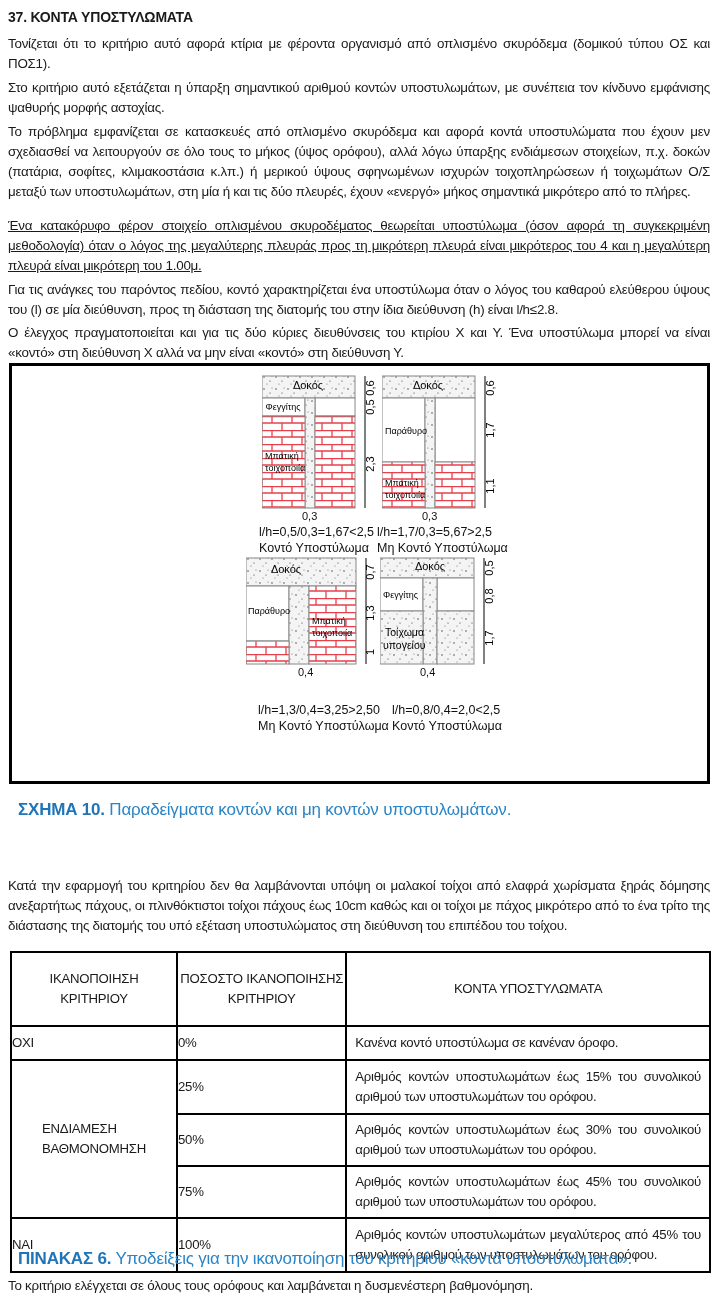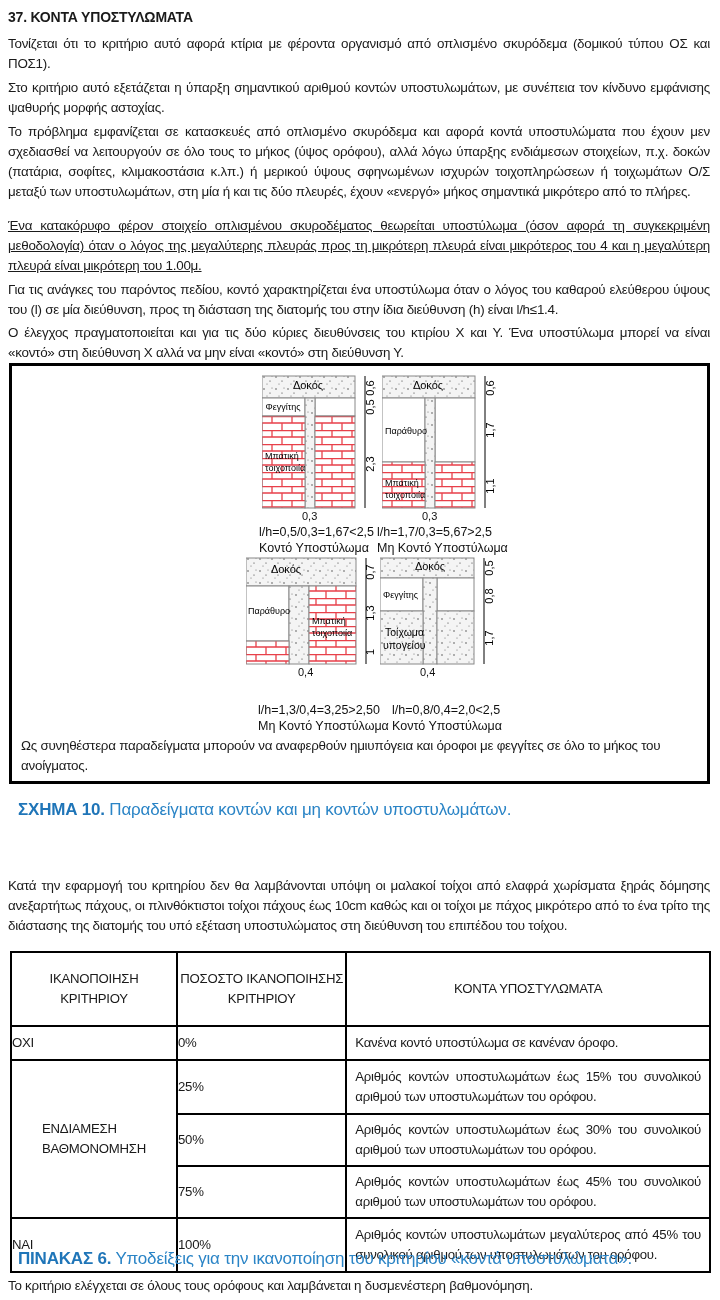--- a/index.html
+++ b/index.html
@@ -26,21 +26,21 @@
 <body>
 
 <div class="page">
 
   <div class="heading">37. ΚΟΝΤΑ ΥΠΟΣΤΥΛΩΜΑΤΑ</div>
 
   <div class="para" style="top:34px;">Τονίζεται ότι το κριτήριο αυτό αφορά κτίρια με φέροντα οργανισμό από οπλισμένο σκυρόδεμα (δομικού τύπου ΟΣ και ΠΟΣ1).</div>
   <div class="para" style="top:78px;">Στο κριτήριο αυτό εξετάζεται η ύπαρξη σημαντικού αριθμού κοντών υποστυλωμάτων, με συνέπεια τον κίνδυνο εμφάνισης ψαθυρής μορφής αστοχίας.</div>
   <div class="para" style="top:122px;">Το πρόβλημα εμφανίζεται σε κατασκευές από οπλισμένο σκυρόδεμα και αφορά κοντά υποστυλώματα που έχουν μεν σχεδιασθεί να λειτουργούν σε όλο τους το μήκος (ύψος ορόφου), αλλά λόγω ύπαρξης ενδιάμεσων στοιχείων, π.χ. δοκών (πατάρια, σοφίτες, κλιμακοστάσια κ.λπ.) ή μερικού ύψους σφηνωμένων ισχυρών τοιχοπληρώσεων ή τοιχωμάτων Ο/Σ μεταξύ των υποστυλωμάτων, στη μία ή και τις δύο πλευρές, έχουν «ενεργό» μήκος σημαντικά μικρότερο από το πλήρες.</div>
   <div class="para" style="top:216px;text-decoration:underline;">Ένα κατακόρυφο φέρον στοιχείο οπλισμένου σκυροδέματος θεωρείται υποστύλωμα (όσον αφορά τη συγκεκριμένη μεθοδολογία) όταν ο λόγος της μεγαλύτερης πλευράς προς τη μικρότερη πλευρά είναι μικρότερος του 4 και η μεγαλύτερη πλευρά είναι μικρότερη του 1.00μ.</div>
-  <div class="para" style="top:280px;">Για τις ανάγκες του παρόντος πεδίου, κοντό χαρακτηρίζεται ένα υποστύλωμα όταν ο λόγος του καθαρού ελεύθερου ύψους του (l) σε μία διεύθυνση, προς τη διάσταση της διατομής του στην ίδια διεύθυνση (h) είναι l/h≤1.4.</div>
+  <div class="para" style="top:280px;">Για τις ανάγκες του παρόντος πεδίου, κοντό χαρακτηρίζεται ένα υποστύλωμα όταν ο λόγος του καθαρού ελεύθερου ύψους του (l) σε μία διεύθυνση, προς τη διάσταση της διατομής του στην ίδια διεύθυνση (h) είναι l/h≤2.8.</div>
   <div class="para" style="top:323px;">Ο έλεγχος πραγματοποιείται και για τις δύο κύριες διευθύνσεις του κτιρίου Χ και Υ. Ένα υποστύλωμα μπορεί να είναι «κοντό» στη διεύθυνση Χ αλλά να μην είναι «κοντό» στη διεύθυνση Υ.</div>
 
   <div class="figbox">
 
     <div class="diagram" style="left:250px; top:8px; width:115px; height:180px;">
       <svg width="115" height="135" viewBox="0 0 115 135">
         <defs>
           <pattern id="brick" width="20" height="14" patternUnits="userSpaceOnUse">
             <rect width="20" height="14" fill="#fff"></rect>
             <path d="M0 0.5 H20 M0 7 H20 M10 0 V7 M0 7 V14 M20 7 V14" stroke="#e8404a" stroke-width="1.3" fill="none"></path>
@@ -131,21 +131,20 @@
         <text x="50" y="14" font-size="11" text-anchor="middle" font-family="Liberation Sans, sans-serif">Δοκός</text>
         <text x="3" y="42" font-size="9" font-family="Liberation Sans, sans-serif">Φεγγίτης</text>
         <text x="5" y="80" font-size="10.5" font-family="Liberation Sans, sans-serif">Τοίχωμα</text>
         <text x="3" y="93" font-size="10.5" font-family="Liberation Sans, sans-serif">υπογείου</text>
       </svg>
       <div class="dlabel" style="left:40px; top:108px; font-size:11px;">0,4</div>
       <div class="dlabel" style="left:12px; top:146px;">l/h=0,8/0,4=2,0&lt;2,5</div>
       <div class="dlabel" style="left:12px; top:162px;">Κοντό Υποστύλωμα</div>
     </div>
 
-    <div class="fignote">Ως συνηθέστερα παραδείγματα μπορούν να αναφερθούν ημιυπόγεια και όροφοι με φεγγίτες σε όλο το μήκος του ανοίγματος.</div>
   </div>
 
   <div class="caption" style="top:800px;"><b>ΣΧΗΜΑ 10.</b><span> Παραδείγματα κοντών και μη κοντών υποστυλωμάτων.</span></div>
 
   <div class="para" style="top:828px;margin-top:48px;">Κατά την εφαρμογή του κριτηρίου δεν θα λαμβάνονται υπόψη οι μαλακοί τοίχοι από ελαφρά χωρίσματα ξηράς δόμησης ανεξαρτήτως πάχους, οι πλινθόκτιστοι τοίχοι πάχους έως 10cm καθώς και οι τοίχοι με πάχος μικρότερο από το ένα τρίτο της διάστασης της διατομής του υπό εξέταση υποστυλώματος στη διεύθυνση του επιπέδου του τοίχου.</div>
 
   <table class="crit">
     <colgroup>
       <col style="width:155px;">
       <col style="width:172px;">

